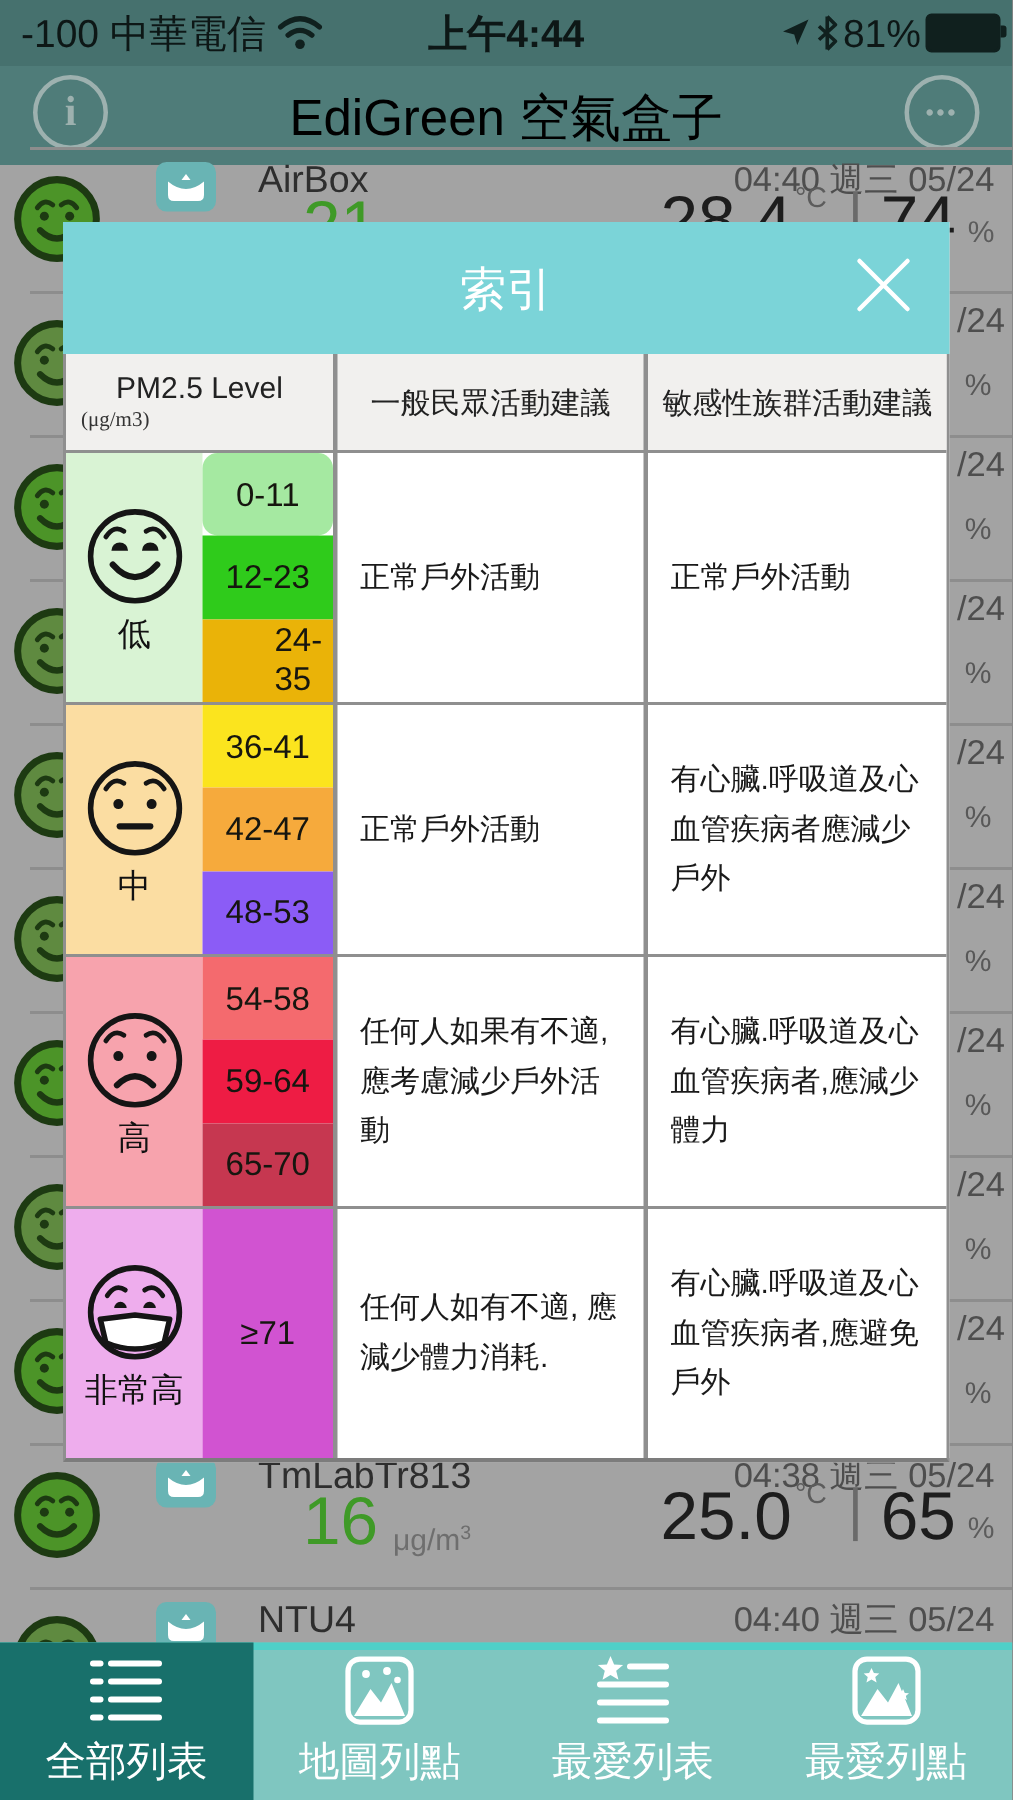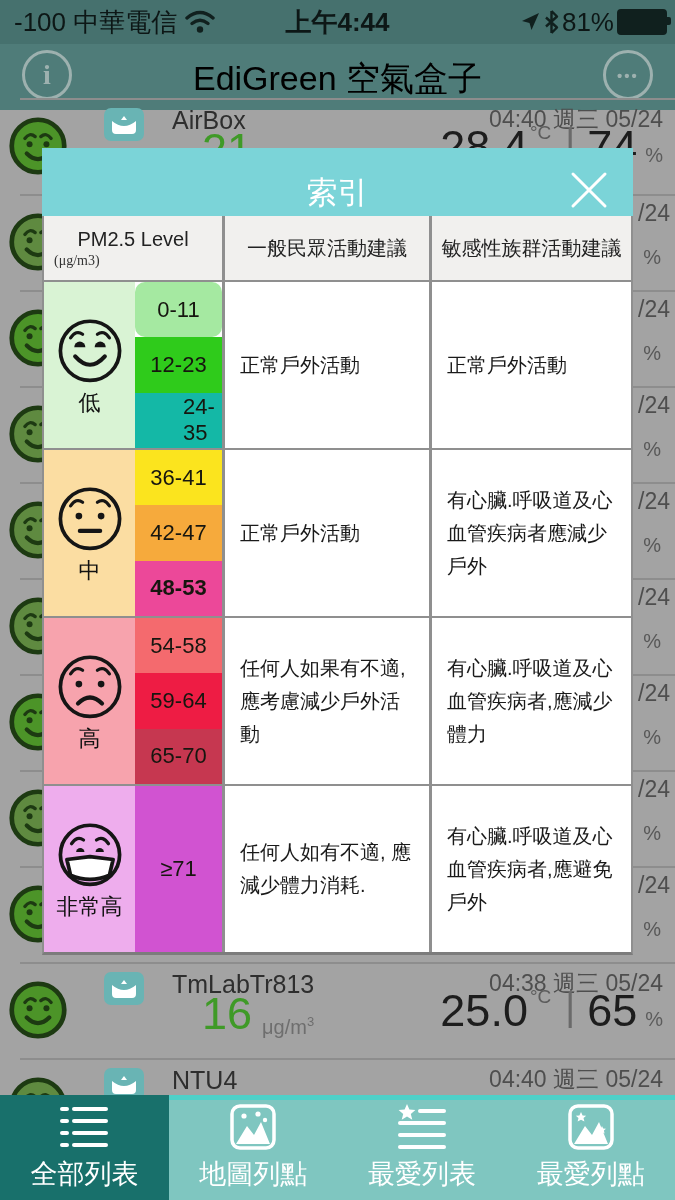--- a/index.html
+++ b/index.html
@@ -37,21 +37,21 @@
   .row-right{position:absolute;right:12px;top:26px;display:flex;align-items:flex-start;}
   .big-num{font-size:45px;font-weight:300;color:#1d1d1d;line-height:1;}
   .deg{font-size:19px;color:#5c5c5c;margin:-2px 2px 0 2px;}
   .pipe{font-size:38px;font-weight:200;color:#6a6a6a;margin:0 12px;line-height:1;}
   .pct{font-size:20px;color:#5c5c5c;align-self:flex-end;margin-left:8px;margin-bottom:2px;}
   .frag-ts{position:absolute;right:5px;top:6px;font-size:23px;color:#4e4e4e;}
   .frag-pct{position:absolute;right:14px;top:52px;font-size:20px;color:#585858;}
 
   
   .modal{position:absolute;left:42px;top:148px;width:591px;background:#fff;}
-  .modal-header{position:relative;height:68px;background:#7bd4d8;}
+  .modal-header{position:relative;height:88px;background:#7bd4d8;}
   .modal-title{position:absolute;width:100%;text-align:center;top:24px;font-size:31px;color:#fff;}
   .modal-close{position:absolute;right:22px;top:20px;width:44px;height:44px;cursor:pointer;}
   .mtable{border-left:2px solid #8f8f8f;border-right:2px solid #8f8f8f;border-bottom:3px solid #7c7c7c;box-sizing:border-box;}
   .thead{display:flex;height:64px;background:#f1f0ee;border-bottom:2px solid #8f8f8f;}
   .th{box-sizing:border-box;display:flex;flex-direction:column;align-items:center;justify-content:center;
     font-size:20px;color:#222;}
   .th1{width:178px;}
   .th1 .sub{font-size:14px;color:#333;align-self:flex-start;padding-left:10px;margin-top:2px;font-family:"Liberation Serif",serif;}
   .th2{width:207px;border-left:3px solid #8f8f8f;}
   .th3{flex:1;border-left:3px solid #8f8f8f;}
@@ -271,42 +271,42 @@
             <path d="M61 28 q-6 -9 -13 -4" stroke="#151515" stroke-width="3.5" fill="none" stroke-linecap="round"></path>
             <path d="M23 38 a6 6 0 0 1 12 0 z" fill="#151515"></path>
             <path d="M45 38 a6 6 0 0 1 12 0 z" fill="#151515"></path>
             <path d="M24 48 q16 18 32 0" stroke="#151515" stroke-width="4.5" fill="none" stroke-linecap="round"></path>
           </svg>
           <span class="face-label">低</span>
         </div>
         <div class="range-col">
           <div class="range-cell" style="background: rgb(165, 233, 161); border-radius: 10px;">0-11</div>
           <div class="range-cell" style="background: rgb(47, 203, 27);">12-23</div>
-          <div class="range-cell" style="background: #14b8a6; padding-left: 48px;">24-35</div>
+          <div class="range-cell" style="background: #eab308; padding-left: 48px;">24-35</div>
         </div>
         <div class="advice a2">正常戶外活動</div>
         <div class="advice a3">正常戶外活動</div>
       </div>
 
       <div class="trow">
         <div class="face-cell" style="background: rgb(251, 221, 162);">
           <svg viewBox="0 0 80 80">
             <circle cx="40" cy="42" r="32" stroke="#151515" stroke-width="4" fill="none"></circle>
             <path d="M19 28 q6 -9 13 -4" stroke="#151515" stroke-width="3.5" fill="none" stroke-linecap="round"></path>
             <path d="M61 28 q-6 -9 -13 -4" stroke="#151515" stroke-width="3.5" fill="none" stroke-linecap="round"></path>
             <circle cx="28" cy="39" r="3.6" fill="#151515"></circle>
             <circle cx="52" cy="39" r="3.6" fill="#151515"></circle>
             <line x1="29" y1="55" x2="51" y2="55" stroke="#151515" stroke-width="4.5" stroke-linecap="round"></line>
           </svg>
           <span class="face-label">中</span>
         </div>
         <div class="range-col">
           <div class="range-cell" style="background: rgb(251, 228, 30);">36-41</div>
           <div class="range-cell" style="background: rgb(246, 170, 60);">42-47</div>
-          <div class="range-cell" style="background: #ec4899; font-weight: bold;">48-53</div>
+          <div class="range-cell" style="background: #8b5cf6;">48-53</div>
         </div>
         <div class="advice a2">正常戶外活動</div>
         <div class="advice a3">有心臟.呼吸道及心血管疾病者應減少戶外</div>
       </div>
 
       <div class="trow">
         <div class="face-cell" style="background: rgb(247, 163, 173);">
           <svg viewBox="0 0 80 80">
             <circle cx="40" cy="42" r="32" stroke="#151515" stroke-width="4" fill="none"></circle>
             <path d="M19 28 q6 -9 13 -4" stroke="#151515" stroke-width="3.5" fill="none" stroke-linecap="round"></path>

